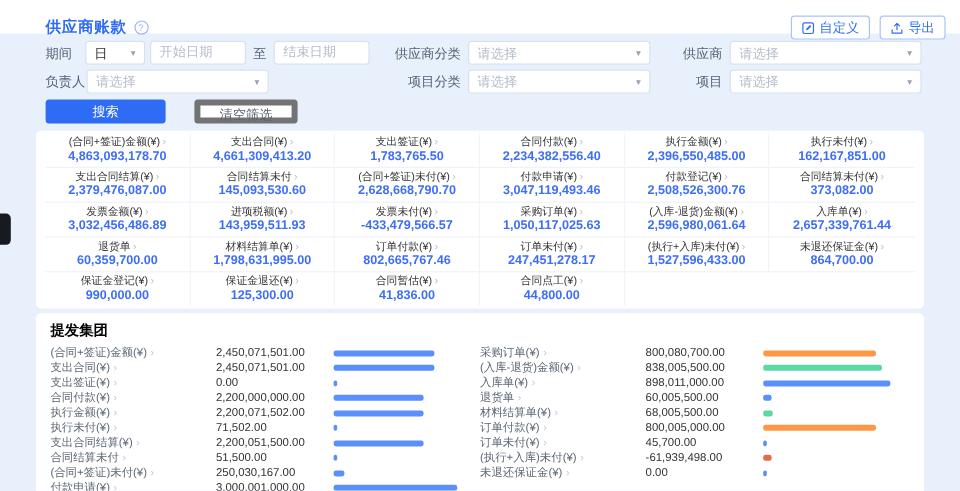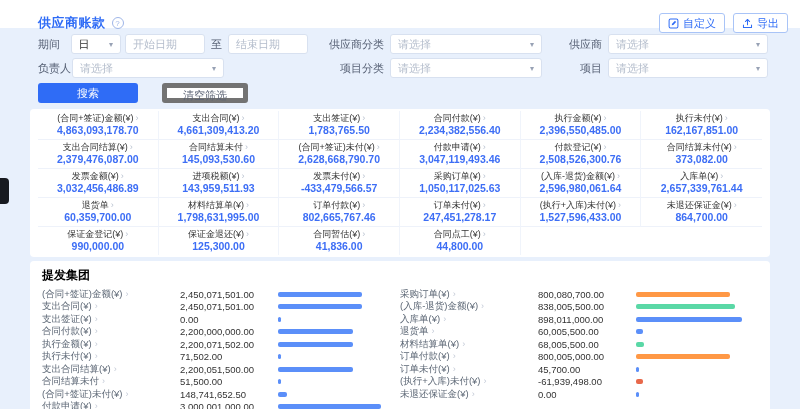--- a/index.html
+++ b/index.html
@@ -327,21 +327,21 @@
   </div>
         <div class="g-row">
     <div class="g-labelwrap"><span>合同结算未付</span><span class="g-chev">›</span></div>
     <div class="g-value">51,500.00</div>
     <div class="g-bar-area">
       <div class="g-bar" style="width: 3px; background: rgb(91, 143, 249);"></div>
     </div>
   </div>
         <div class="g-row">
     <div class="g-labelwrap"><span>(合同+签证)未付(¥)</span><span class="g-chev">›</span></div>
-    <div class="g-value">148,741,652.50</div>
+    <div class="g-value">250,030,167.00</div>
     <div class="g-bar-area">
       <div class="g-bar" style="width: 8.06545%; background: rgb(91, 143, 249);"></div>
     </div>
   </div>
         <div class="g-row">
     <div class="g-labelwrap"><span>付款申请(¥)</span><span class="g-chev">›</span></div>
     <div class="g-value">3,000,001,000.00</div>
     <div class="g-bar-area">
       <div class="g-bar" style="width: 96.7737%; background: rgb(91, 143, 249);"></div>
     </div>

